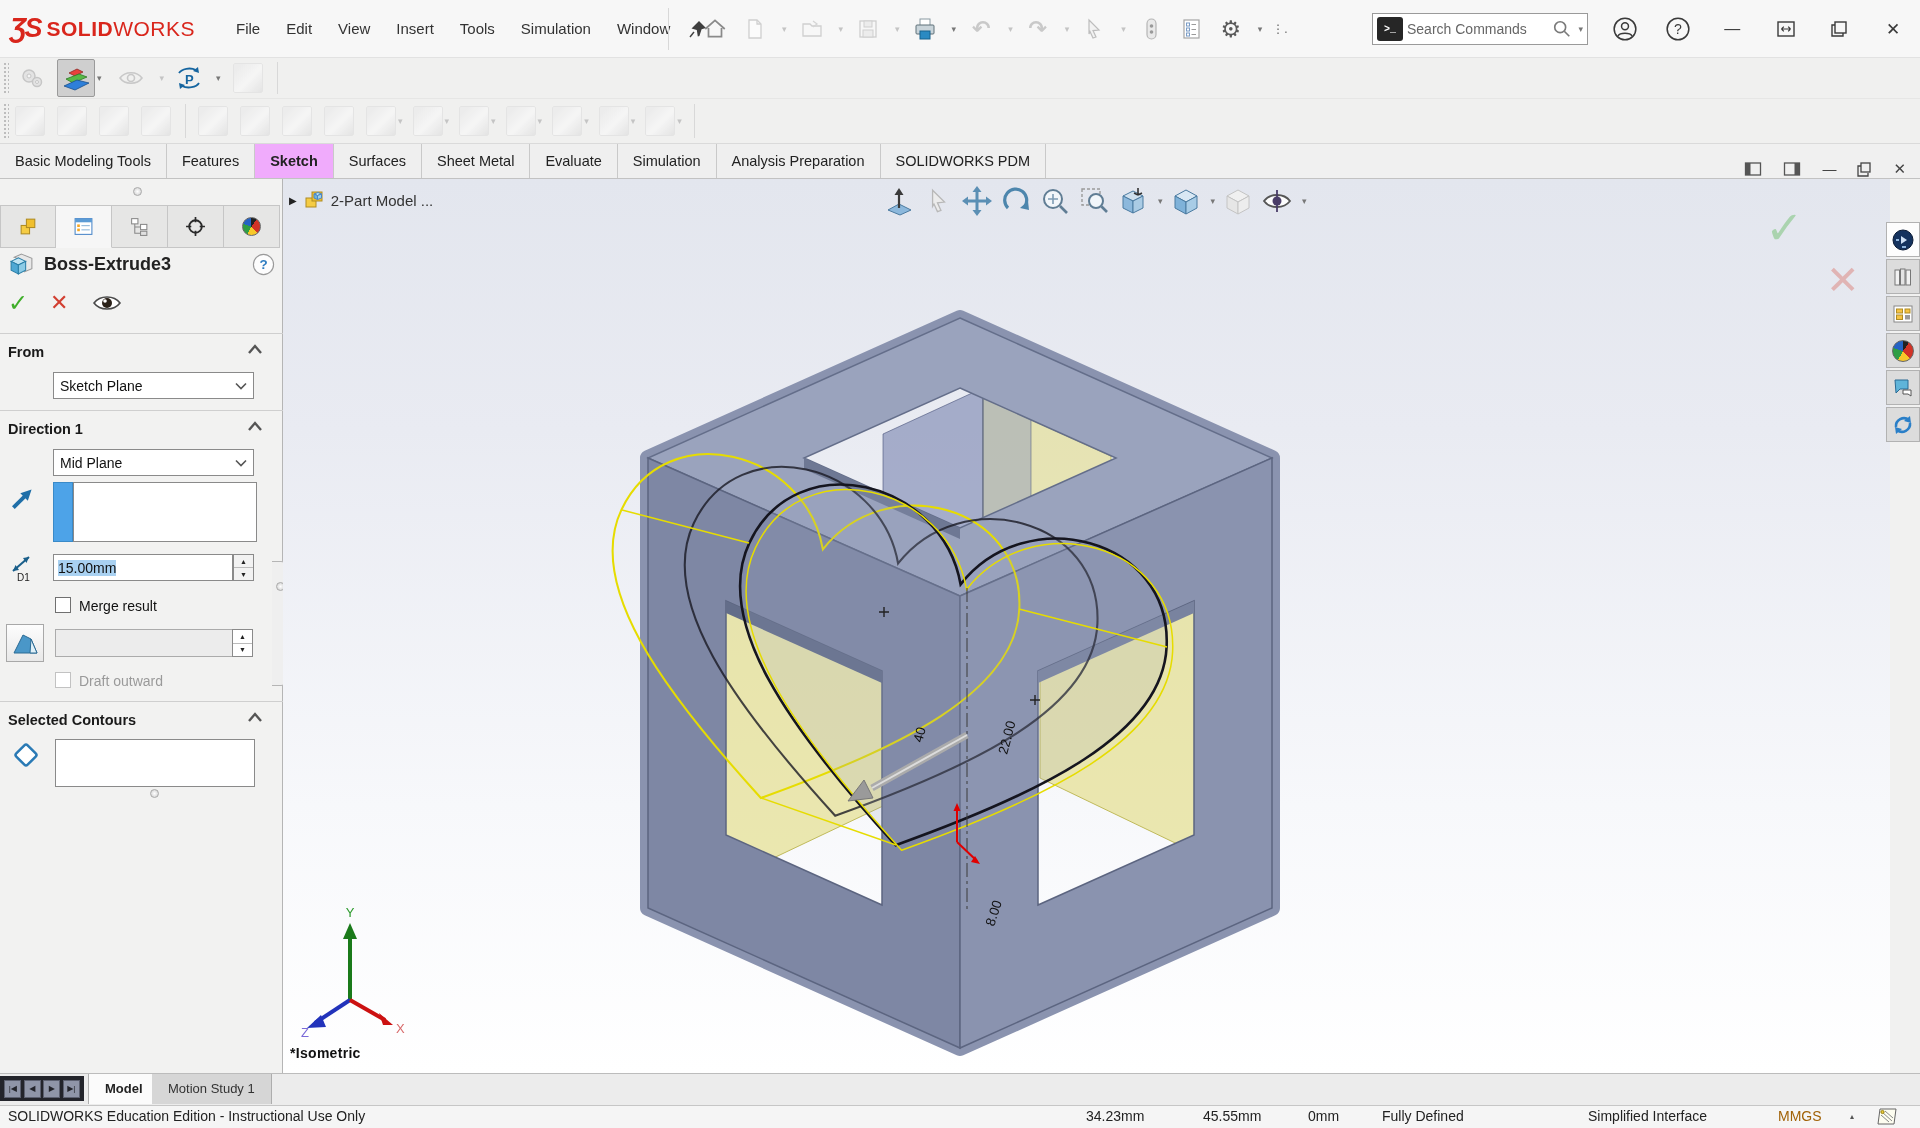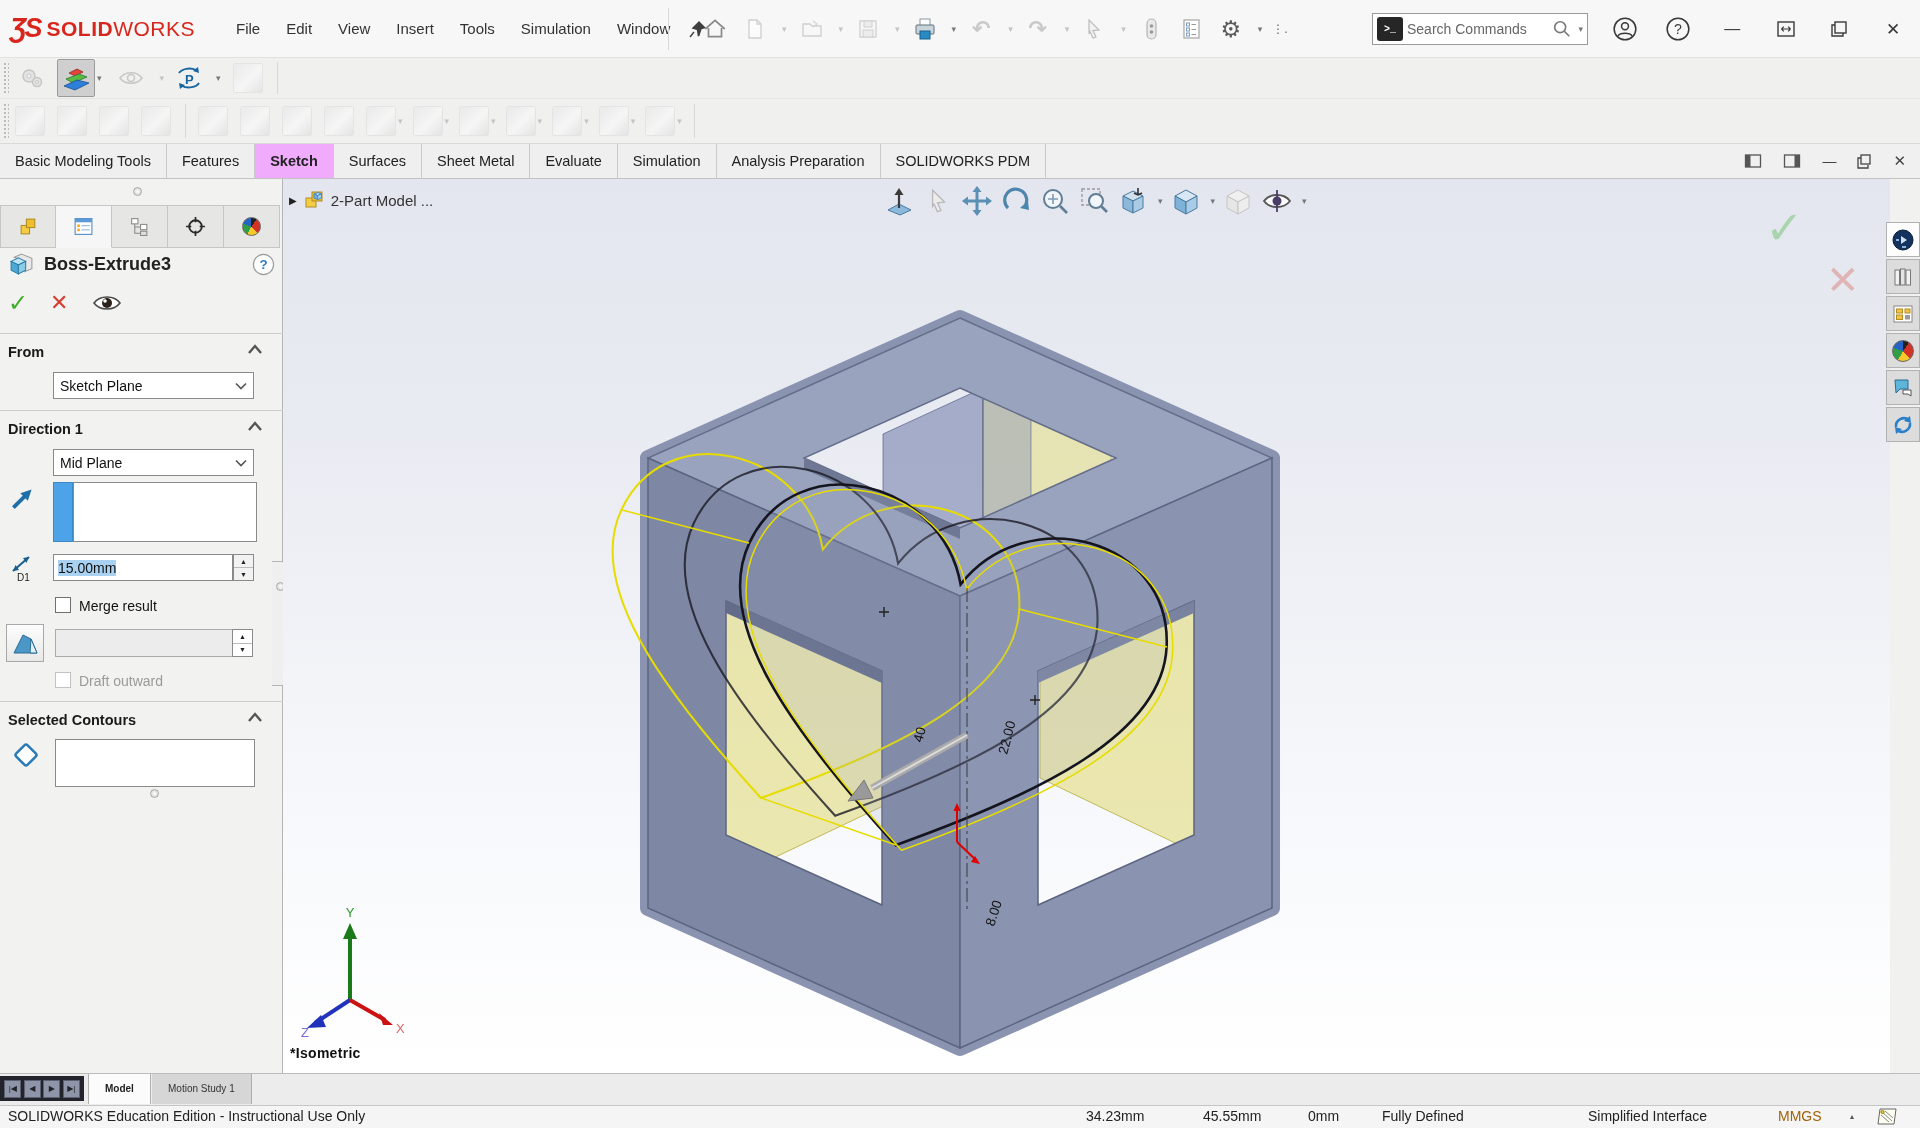--- a/index.html
+++ b/index.html
@@ -22,21 +22,21 @@
 .search-in{border:none;outline:none;flex:1;min-width:0;font-size:14px;color:#555;font-family:inherit}
 .search-in::placeholder{color:#666}
 .term-chip{width:26px;height:24px;background:#262626;border-radius:3px;color:#fff;font-family:"Liberation Mono",monospace;font-size:10px;font-weight:bold;display:flex;align-items:center;justify-content:center}
 
 #row2{left:0;top:58px;width:1920px;height:41px;background:#f0f0ef;border-bottom:1px solid #e6e6e5}
 #row3{left:0;top:99px;width:1920px;height:45px;background:#f0f0ef;border-bottom:1px solid #dadada}
 .handle{width:6px;height:80%;margin-left:3px;background-image:radial-gradient(#bdbdbd 1px,transparent 1.2px);background-size:4px 4px}
 .gicon{width:30px;height:30px;border-radius:2px;border:1px solid #e3e3e3;background:linear-gradient(135deg,#ececec 15%,#f7f7f7 55%,#e2e2e2);opacity:.85}
 .pressed{background:#cfcfcf;border:1px solid #9a9a9a;border-radius:2px;padding:2px}
 
-#tabbar{left:0;top:144px;width:1920px;height:35px;background:#f0f0f0;border-bottom:1px solid #c2c2c2;display:flex;align-items:center}
+#tabbar{left:0;top:144px;width:1920px;height:35px;background:#f0f0f0;border-bottom:1px solid #c2c2c2;display:flex;align-items:flex-end}
 .cmtab{padding:0 15px;line-height:34px;font-size:14.5px;color:#222;border-right:1px solid #c9c9c9;background:#efefef;white-space:nowrap}
 .cmtab.active{background:#f0abfc;font-weight:bold}
 
 #pm{left:0;top:179px;width:283px;height:894px;background:#f2f2f1;border-right:1px solid #b5b5b5}
 .knob{width:9px;height:9px;border-radius:50%;border:1px solid #aaa;background:radial-gradient(#fff,#ccc)}
 .pmtab{width:56px;height:43px;display:flex;align-items:center;justify-content:center;background:#e6e6e5;border:1px solid #c6c6c6;border-left:none}
 .pmtab.active{background:#f6f6f6;border-bottom:1px solid #f6f6f6}
 .sect-h{font-weight:bold;font-size:14.5px;color:#1a1a1a}
 .dd{position:absolute;left:53px;width:201px;height:27px;border:1px solid #8a8a8a;background:#fff;display:flex;align-items:center;justify-content:space-between;padding:0 6px;font-size:14px;color:#111}
 .divider{position:absolute;left:0;width:283px;height:1px;background:#cfcfcf}
@@ -56,21 +56,21 @@
 .bigcross{font-size:40px;font-weight:bold;color:#dc8a84;opacity:.55}
 #iso-label{left:7px;top:866px;font-size:14px;font-weight:bold;color:#111;letter-spacing:.3px}
 
 .tp-btn{position:absolute;left:1886px;width:34px;height:35px;background:#dcdcdc;border:1px solid #b2b2b2;display:flex;align-items:center;justify-content:center}
 .tp-btn.sel{background:#fdfdfd}
 .sphere{width:22px;height:22px;border-radius:50%;background:conic-gradient(#222 0 10%,#d23327 10% 38%,#f7c829 38% 58%,#2f9e44 58% 80%,#2563c4 80% 100%);border:1px solid #666}
 
 #sheetbar{left:0;top:1073px;width:1920px;height:32px;background:#ececec;border-top:1px solid #bcbcbc}
 #navclu{left:0;top:1076px;width:84px;height:25px;background:#23242b;display:flex;align-items:center;justify-content:space-around;padding:0 3px}
 .navbtn{width:17px;height:18px;background:#8f95a8;color:#23242b;font-size:8px;display:flex;align-items:center;justify-content:center;border:1px solid #5c6070}
-.sheettab{position:absolute;top:1074px;height:30px;line-height:30px;padding:0 16px;font-size:10px}
+.sheettab{position:absolute;top:1074px;height:30px;line-height:30px;padding:0 16px;font-size:13px}
 #statusbar{left:0;top:1105px;width:1920px;height:23px;background:#f5f5f5;border-top:1px solid #c6c6c6;font-size:14px;color:#1a1a1a}
 .sb-item{position:absolute;top:1108px;white-space:nowrap}
 svg{display:block}
 </style>
 </head>
 <body>
 
 <div id="app">
 
   <div class="abs flex" id="titlebar">

